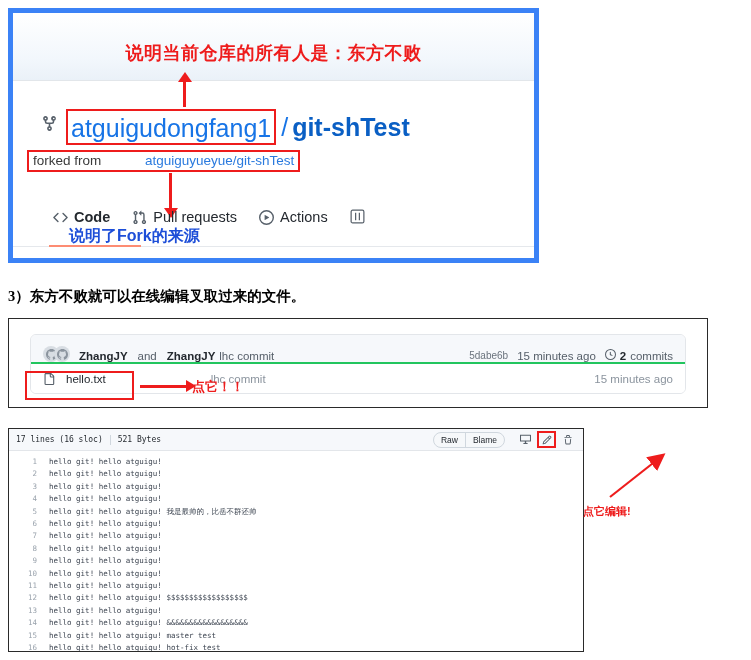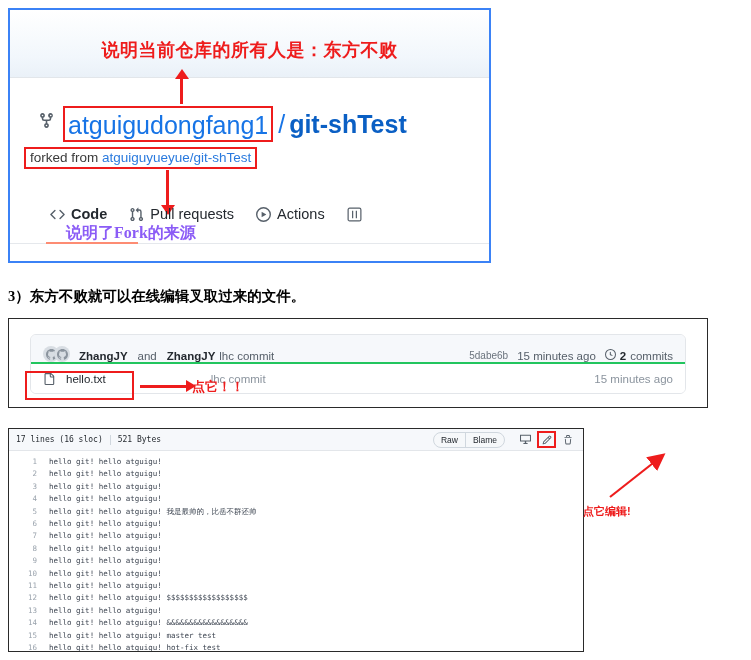--- a/index.html
+++ b/index.html
@@ -13,23 +13,23 @@
     font-family: "Liberation Sans", "DejaVu Sans", sans-serif;
     position: relative;
     overflow: hidden;
   }
 
   
   .panel1 {
     position: absolute;
     left: 8px;
     top: 8px;
-    width: 483px;
+    width: 531px;
     height: 255px;
-    border: 2px solid #3b82f6;
+    border: 5px solid #3b82f6;
     background: #ffffff;
     box-sizing: border-box;
     overflow: hidden;
   }
   .p1-topband {
     position: absolute;
     left: 0; top: 0;
     width: 100%;
     height: 68px;
     background: linear-gradient(to bottom, #ffffff 0%, #f2f7fc 70%, #eaf1f8 100%);
@@ -87,28 +87,28 @@
   .forked-box {
     position: absolute;
     left: 14px;
     top: 137px;
     border: 2.5px solid #ee1c1c;
     padding: 1px 4px 2px 4px;
     font-size: 13.5px;
     color: #3a3a3a;
     white-space: nowrap;
   }
-  .forked-link { color: #2a7ade; }
+  .forked-link { color: #2a7ade; margin-left: 40px; }
 
   .nav-row {
     position: absolute;
     left: 40px;
     top: 196px;
     display: flex;
-    align-items: flex-end;
+    align-items: flex-start;
     gap: 22px;
     font-size: 14.5px;
     color: #24292f;
     white-space: nowrap;
   }
   .nav-item { display: flex; align-items: center; gap: 6px; }
   .nav-item.active { font-weight: bold; }
   .nav-ico { color: #57606a; display:inline-flex; align-items:center; }
   .nav-underline {
     position: absolute;
@@ -123,25 +123,24 @@
     left: 0;
     top: 233px;
     width: 100%;
     height: 1px;
     background: #e5e8ec;
   }
   .anno-fork-src {
     position: absolute;
     left: 56px;
     top: 213px;
-    color: #8b5cf6;
+    color: #1d4ed8;
     font-weight: bold;
     font-size: 16px;
     white-space: nowrap;
-    font-family: Liberation Serif, serif;
   }
 
   
   .arrow-up-1 {
     position: absolute;
     left: 170px;
     top: 68px;
     width: 3px;
     height: 26px;
     background: #ee1c1c;

